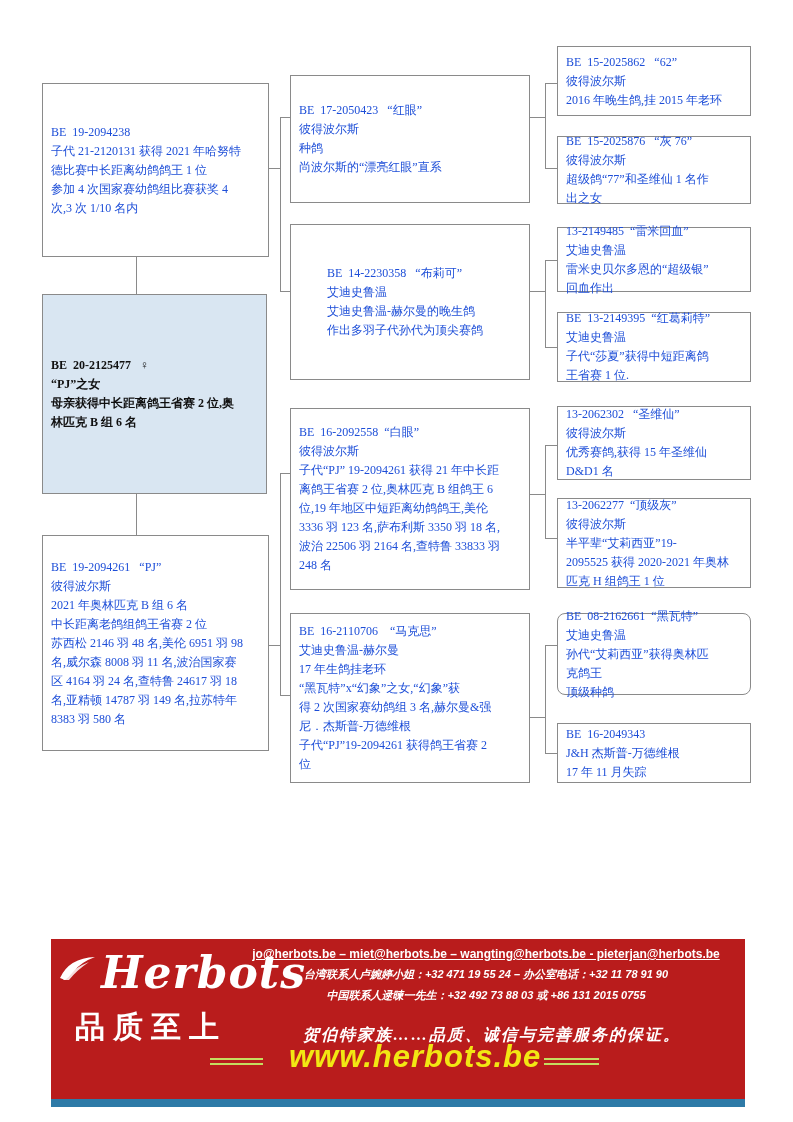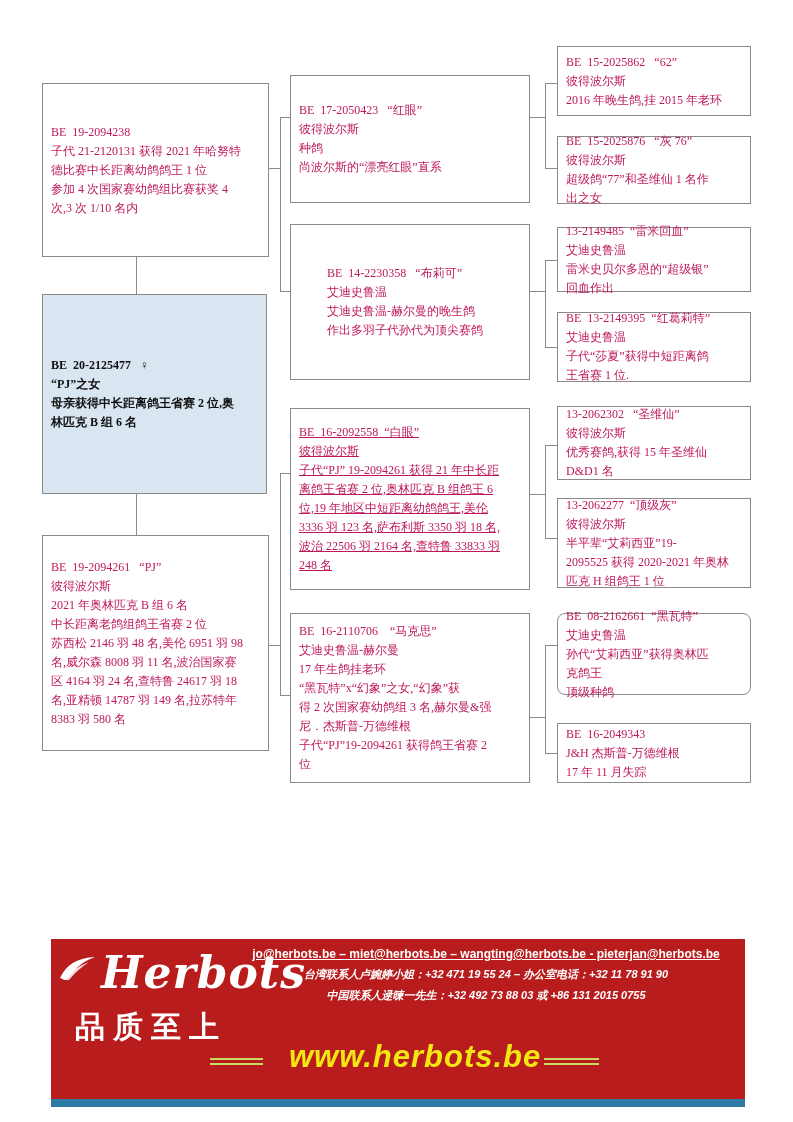--- a/index.html
+++ b/index.html
@@ -1,30 +1,30 @@
 <!DOCTYPE html>
 <html><head>
 <meta charset="utf-8">
 <style>
   html,body{margin:0;padding:0;background:#fff;}
   .page{position:relative;width:793px;height:1122px;background:#ffffff;overflow:hidden;
         font-family:"Liberation Serif","DejaVu Serif",serif;}
   .box{position:absolute;box-sizing:border-box;border:1px solid #8a8a8a;background:#fff;
-       display:flex;align-items:center;padding:0 8px;color:#be185d;
+       display:flex;align-items:center;padding:0 8px;color:#1d4ed8;
        font-size:12px;line-height:19px;white-space:pre-wrap;}
   .box.highlight{background:#d9e6f2;font-weight:bold;color:#101010;}
   .hl{position:absolute;height:1px;background:#8a8a8a;}
   .vl{position:absolute;width:1px;background:#8a8a8a;}
   
   .b-l1{left:42px;top:83px;width:227px;height:174px;}
   .b-lh{left:42px;top:294px;width:225px;height:200px;}
   .b-l3{left:42px;top:535px;width:227px;height:216px;}
   .b-m1{left:290px;top:75px;width:240px;height:128px;}
   .b-m2{left:290px;top:224px;width:240px;height:156px;padding-left:36px;}
-  .b-m3{left:290px;top:408px;width:240px;height:182px;text-decoration:underline;}
+  .b-m3{left:290px;top:408px;width:240px;height:182px;}
   .b-m4{left:290px;top:613px;width:240px;height:170px;}
   .b-r1{left:557px;top:46px;width:194px;height:70px;}
   .b-r2{left:557px;top:136px;width:194px;height:68px;}
   .b-r3{left:557px;top:227px;width:194px;height:65px;}
   .b-r4{left:557px;top:312px;width:194px;height:70px;}
   .b-r5{left:557px;top:406px;width:194px;height:74px;}
   .b-r6{left:557px;top:498px;width:194px;height:90px;}
   .b-r7{left:557px;top:613px;width:194px;height:82px;border-radius:8px;}
   .b-r8{left:557px;top:723px;width:194px;height:60px;}
   
@@ -174,18 +174,19 @@
         </svg>
       </span>
       <span class="logo-text">Herbots</span>
     </div>
     <div class="logo-sub">品质至上</div>
     <div class="contact">
       <div class="emails">jo@herbots.be – miet@herbots.be – wangting@herbots.be - pieterjan@herbots.be</div>
       <div class="phone">台湾联系人卢婉婷小姐：+32 471 19 55 24 – 办公室电话：+32 11 78 91 90</div>
       <div class="phone">中国联系人逯暕一先生：+32 492 73 88 03 或 +86 131 2015 0755</div>
     </div>
+    <div class="slogan">贺伯特家族……品质、诚信与完善服务的保证。</div>
     <div class="dbl dbl-left"></div>
     <div class="url">www.herbots.be</div>
     <div class="dbl dbl-right"></div>
   </div>
 
 </div>
 
 </body></html>

